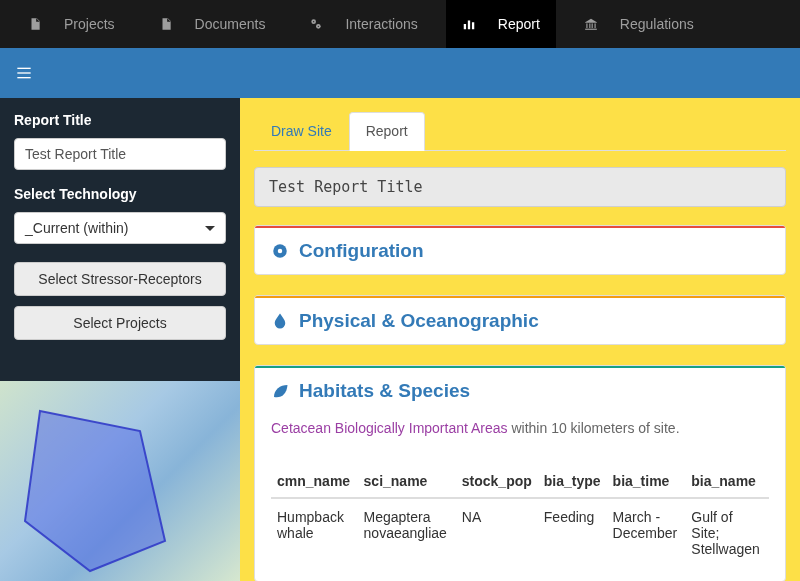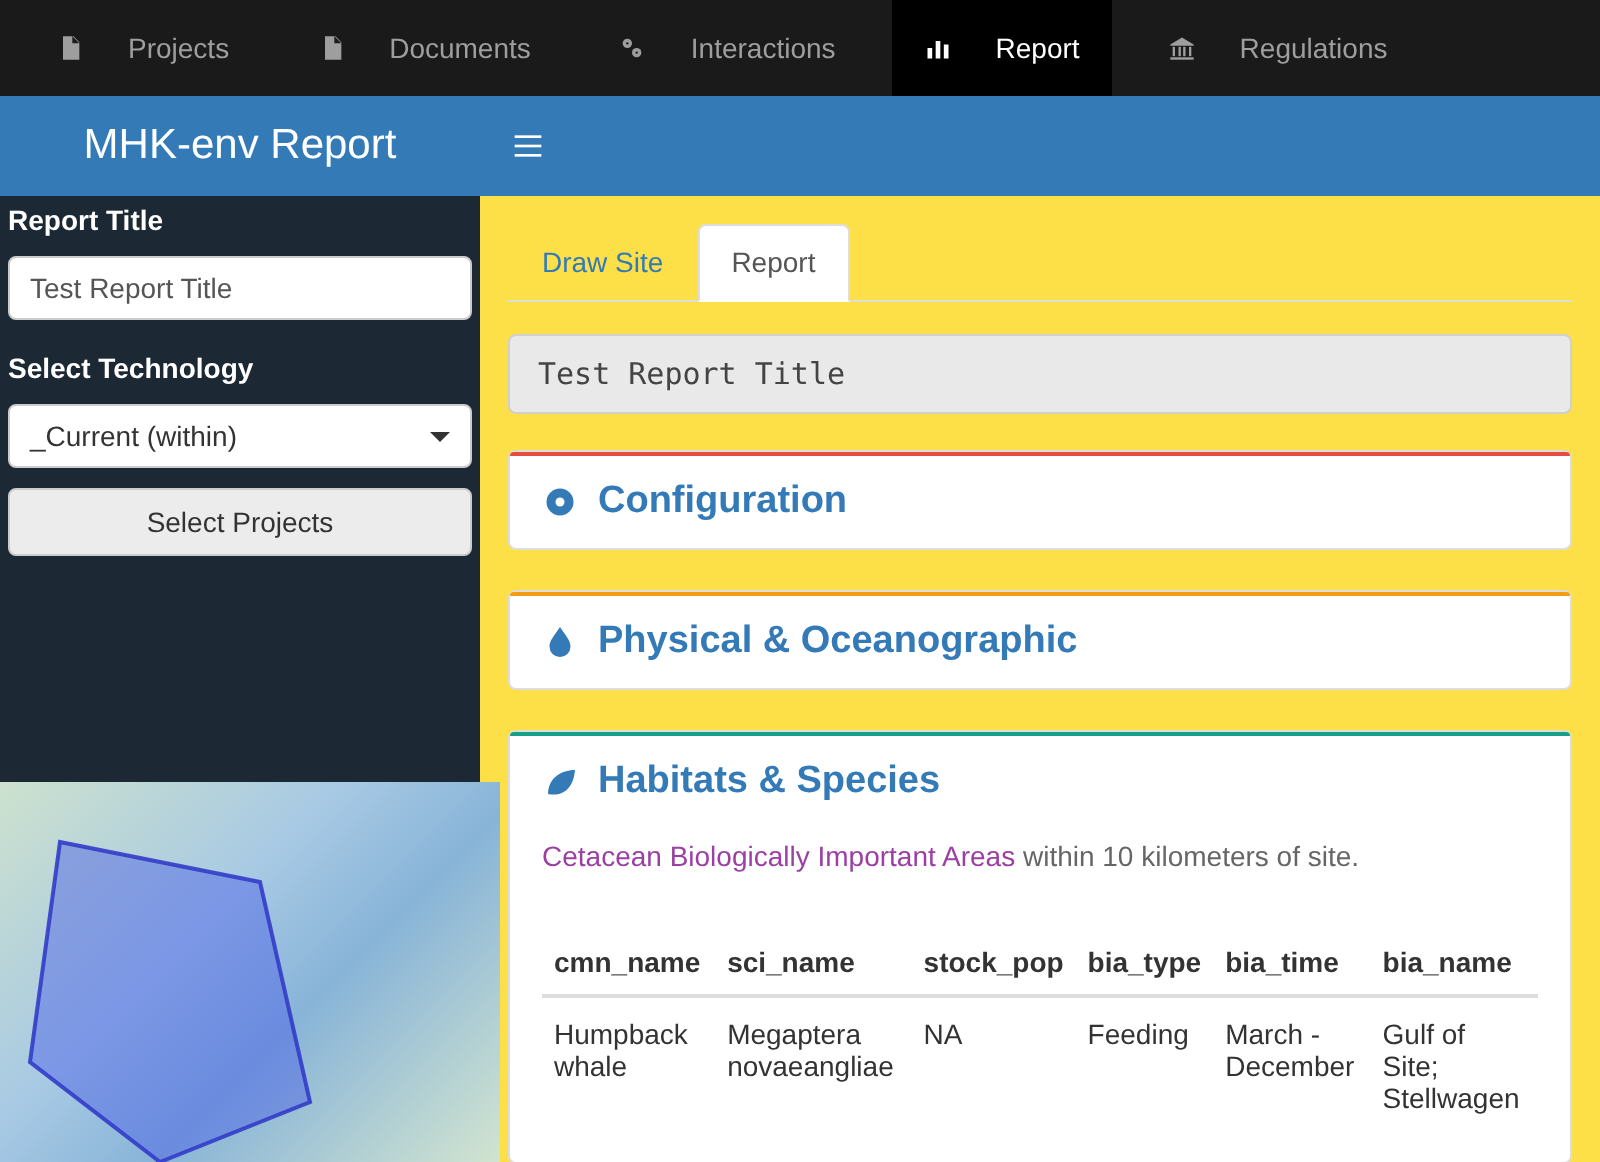--- a/index.html
+++ b/index.html
@@ -9,21 +9,21 @@
 .topnav-item { display: flex; align-items: center; padding: 0 16px; color: #9e9e9e; gap: 22px; cursor: pointer; margin-left: 12px; }
 .topnav-item.active { background: #000; color: #fff; }
 .topnav-icon { width: 14px; height: 14px; display: inline-flex; align-items: center; justify-content: center; }
 
 .subheader { background: #337ab7; height: 50px; display: flex; align-items: center; }
 .subheader-title { width: 240px; color: #fff; font-size: 21px; font-weight: 300; text-align: center; }
 .subheader-hamburger { color: #fff; padding: 0 16px; font-size: 16px; cursor: pointer; }
 
 .body-flex { display: flex; height: calc(581px - 48px - 50px); }
 
-.sidebar { width: 240px; background: #1c2833; color: #fff; padding: 4px; display: flex; flex-direction: column; gap: 10px; }
+.sidebar { width: 240px; background: #1c2833; color: #fff; padding: 14px; display: flex; flex-direction: column; gap: 10px; }
 .sidebar label { font-weight: 700; font-size: 14px; color: #fff; }
 .text-input { width: 100%; padding: 7px 10px; border: 1px solid #ccc; border-radius: 4px; font-size: 14px; color: #555; }
 .select-wrap { position: relative; }
 .select-field { width: 100%; padding: 7px 10px; border: 1px solid #ccc; border-radius: 4px; background: #fff; color: #333; font-size: 14px; text-align: left; display: flex; justify-content: space-between; align-items: center; cursor: pointer; }
 .caret-down { border-top: 5px solid #333; border-left: 5px solid transparent; border-right: 5px solid transparent; width: 0; height: 0; }
 .btn { width: 100%; padding: 8px 10px; background: #ececec; border: 1px solid #ccc; border-radius: 4px; color: #333; font-size: 14px; cursor: pointer; }
 
 .mapthumb { margin: 0 -14px -14px -14px; height: 200px; background: linear-gradient(135deg, #cfe3cc 0%, #a7c9e4 40%, #88b4d8 60%, #d6e7cf 100%); position: relative; overflow: hidden; flex-shrink: 0; }
 .poly { position: absolute; top: 20px; left: 20px; }
 
@@ -102,21 +102,20 @@
           <rect x="13" y="11" width="2" height="8"></rect>
           <rect x="18" y="11" width="2" height="8"></rect>
           <rect x="2" y="20" width="20" height="2"></rect>
         </svg>
     </span>
     <span>Regulations</span>
   </div>
 </div>
 
 <div class="subheader">
-  <div class="subheader-title">MHK-env Report</div>
   <div class="subheader-hamburger">
     <svg viewBox="0 0 24 24" width="16" height="16" fill="currentColor">
         <rect x="2" y="4" width="20" height="2"></rect>
         <rect x="2" y="11" width="20" height="2"></rect>
         <rect x="2" y="18" width="20" height="2"></rect>
       </svg>
   </div>
 </div>
 
 <div class="body-flex">
@@ -126,20 +125,21 @@
     <input class="text-input" value="Test Report Title" style="">
 
     <label style="margin-top:6px">Select Technology</label>
     <div class="select-wrap">
       <div class="select-field">
         <span>_Current (within)</span>
         <span class="caret-down"></span>
       </div>
     </div>
 
+    <button class="btn" style="margin-top:8px">Select Stressor-Receptors</button>
     <button class="btn">Select Projects</button>
 
     <div class="mapthumb" style="margin-top:auto">
       <svg class="poly" width="180" height="180" viewBox="0 0 180 180">
         <polygon points="20,10 120,30 145,140 70,170 5,120" fill="rgba(70,90,230,0.45)" stroke="rgba(50,60,200,0.9)" stroke-width="2"></polygon>
       </svg>
     </div>
   </div>
 
   <div class="main">

